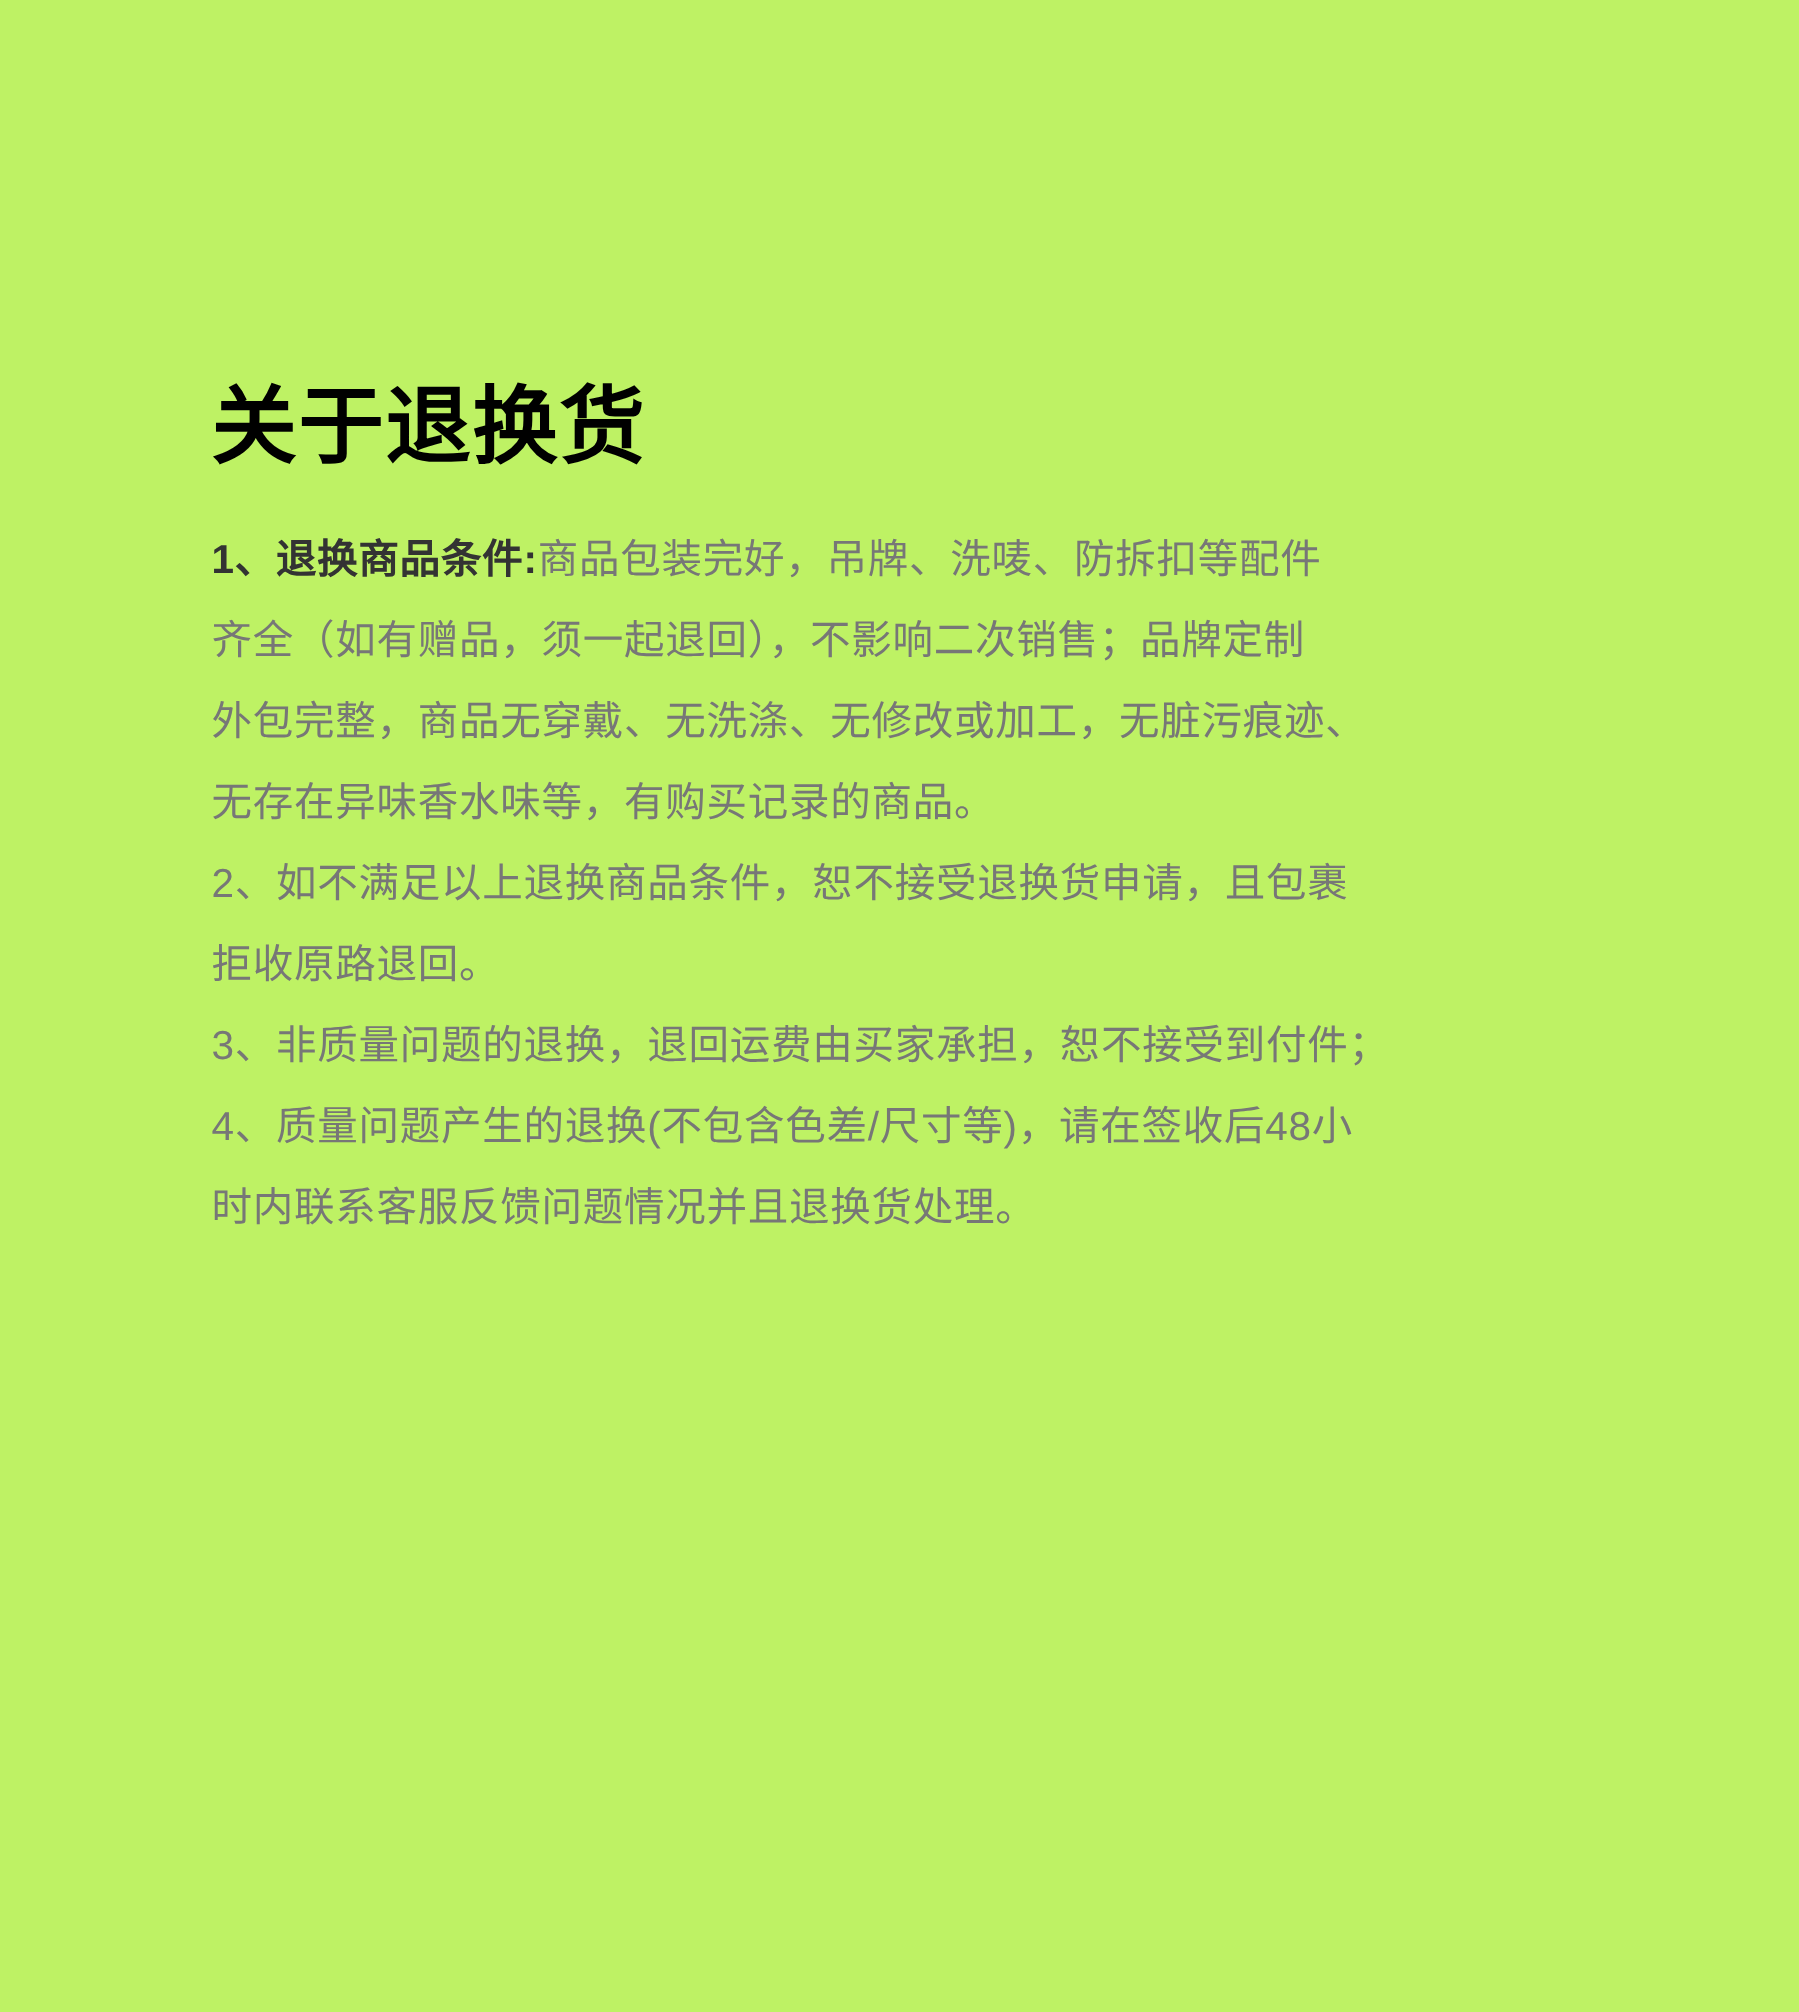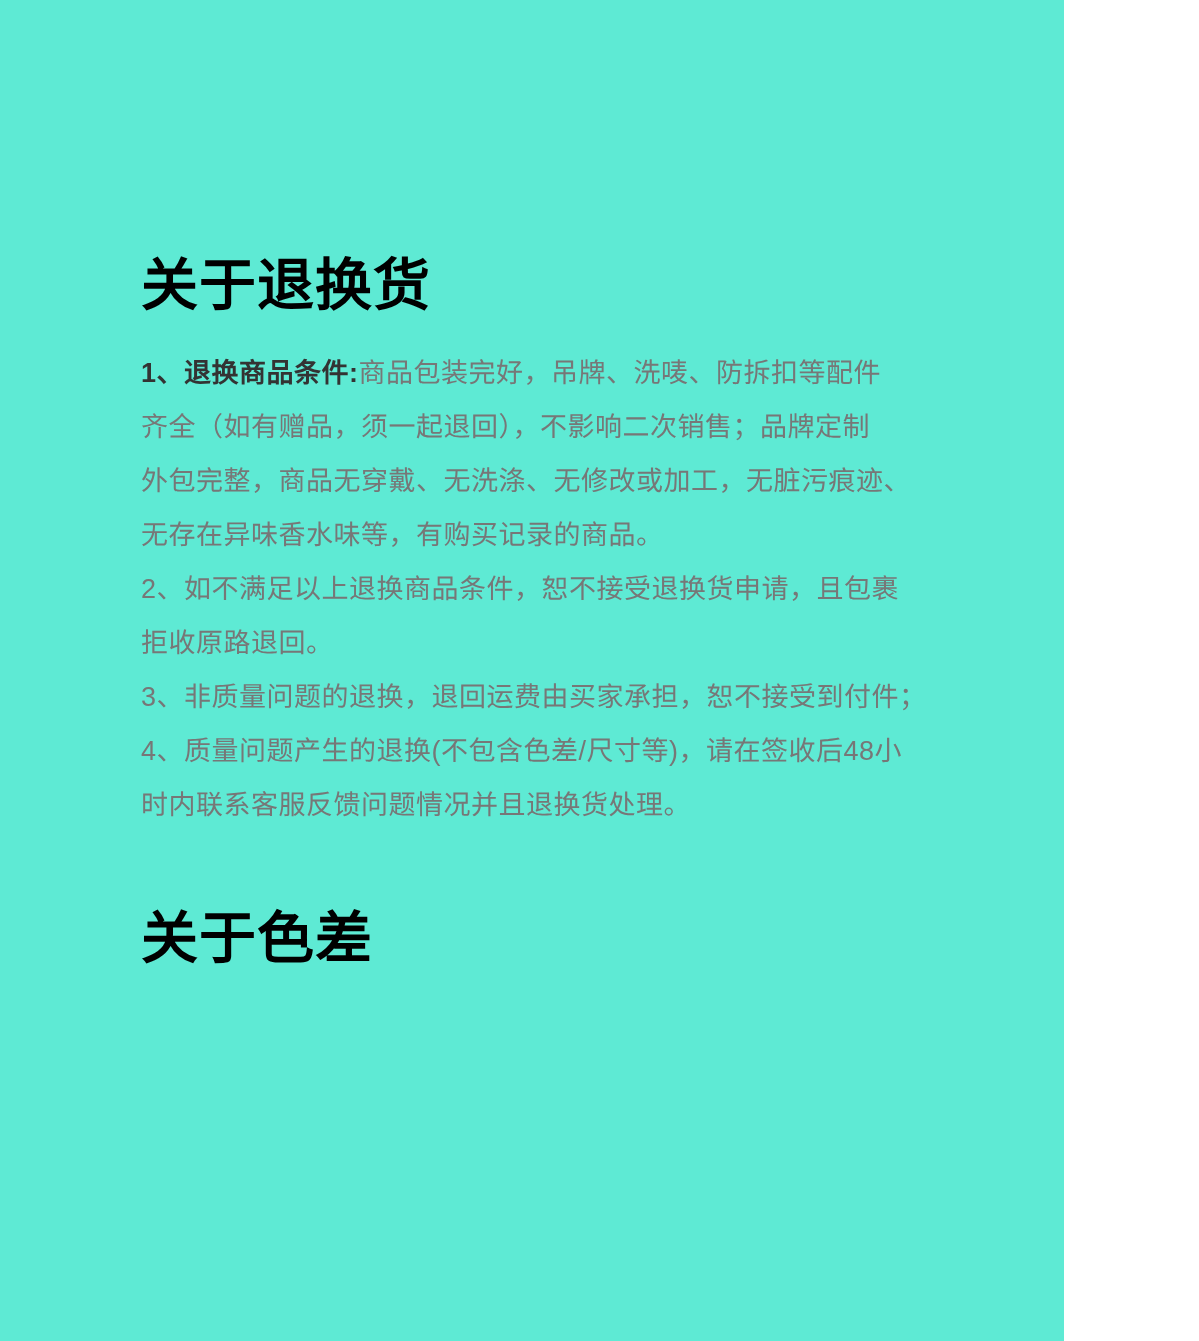--- a/index.html
+++ b/index.html
@@ -2,23 +2,23 @@
 <html lang="zh-CN"><head>
 <meta charset="utf-8">
 <style>
   html, body {
     margin: 0;
     padding: 0;
     background: #ffffff;
   }
   .page {
     position: relative;
-    width: 1064px;
+    width: 1199px;
     height: 1341px;
-    background: #5eead4;
+    background: #bef264;
     overflow: hidden;
     font-family: "Liberation Sans", sans-serif;
   }
   .content {
     padding: 252px 0 0 141px;
   }
   .heading {
     margin: 0;
     font-size: 57px;
     line-height: 66px;
@@ -64,17 +64,16 @@
 外包完整，商品无穿戴、无洗涤、无修改或加工，无脏污痕迹、
 无存在异味香水味等，有购买记录的商品。
 2、如不满足以上退换商品条件，恕不接受退换货申请，且包裹
 拒收原路退回。
 3、非质量问题的退换，退回运费由买家承担，恕不接受到付件；
 4、质量问题产生的退换(不包含色差/尺寸等)，请在签收后48小
 时内联系客服反馈问题情况并且退换货处理。</span></p>
     </section>
 
     <section class="section section-color">
-      <h1 class="heading">关于色差</h1>
     </section>
 
   </div>
 </div>
 
 </body></html>

